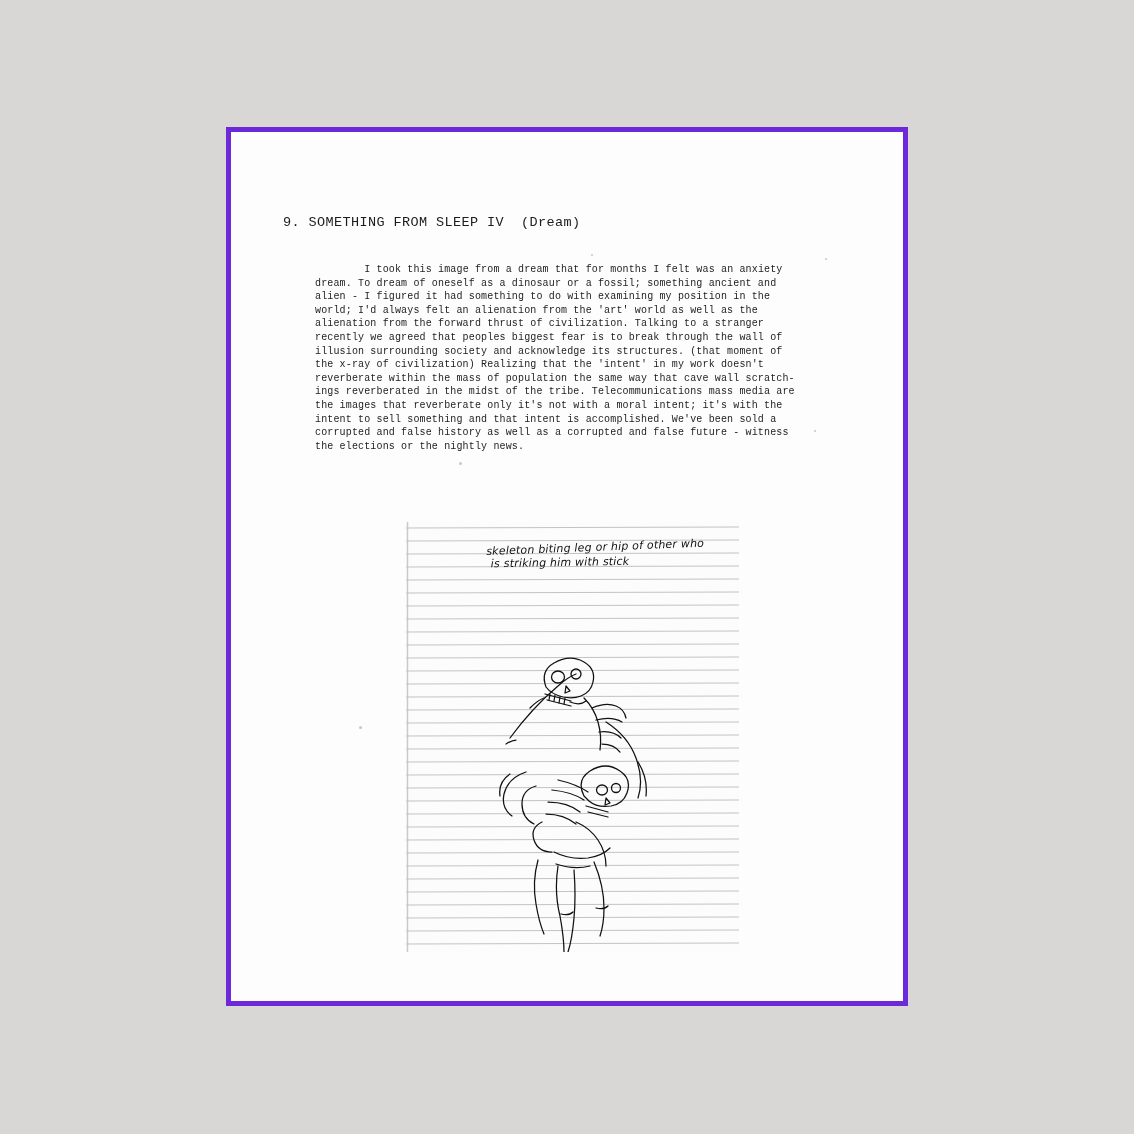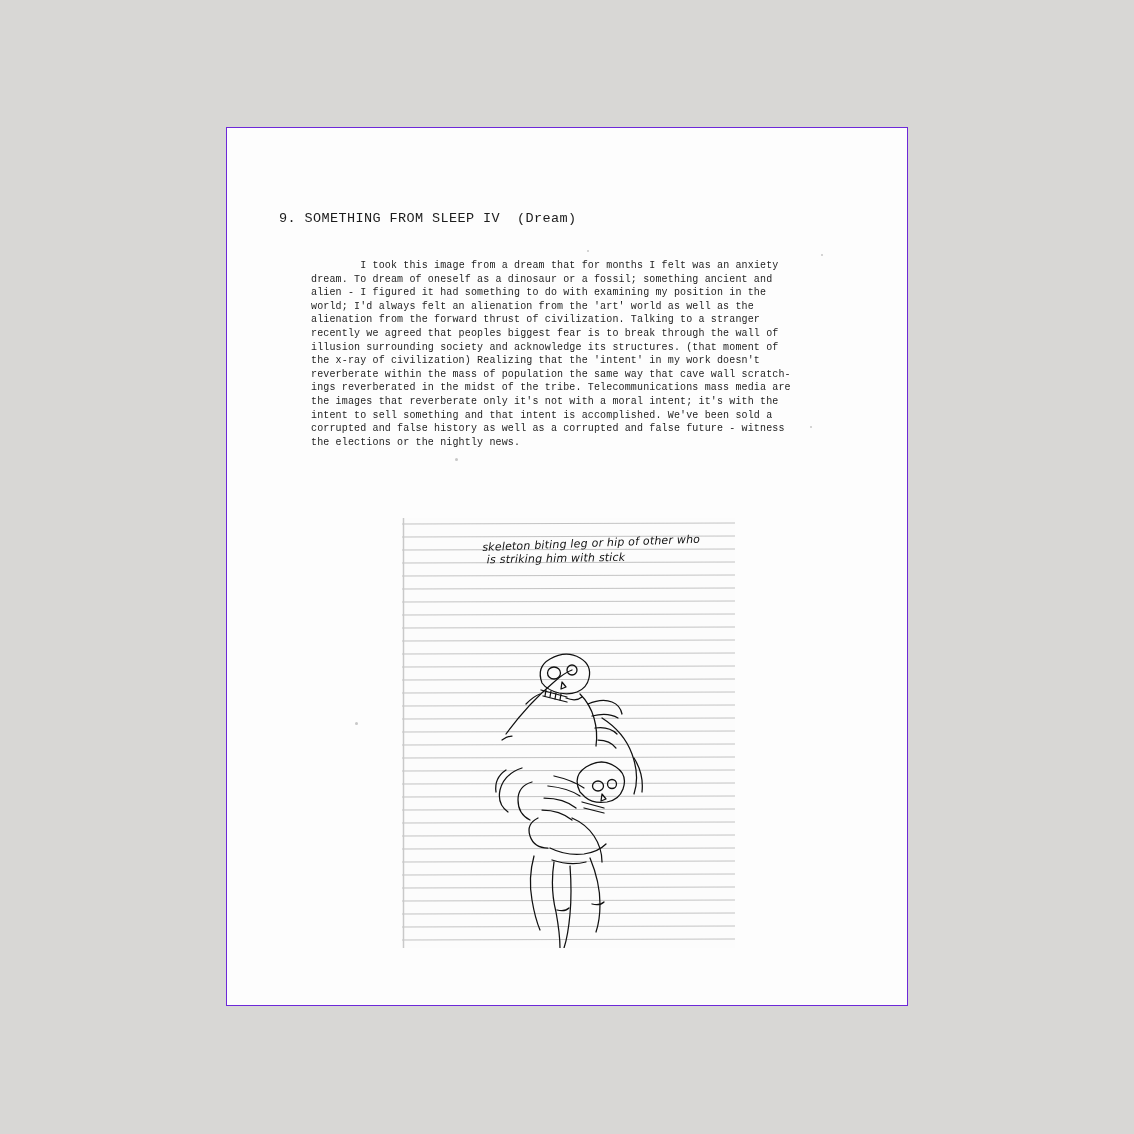--- a/index.html
+++ b/index.html
@@ -13,21 +13,21 @@
     font-family: "Liberation Sans", sans-serif;
     overflow: hidden;
   }
   #page-wrap {
     position: absolute;
     left: 226px;
     top: 127px;
     width: 682px;
     height: 879px;
     background: #fdfdfd;
-    border: 1px solid #6d28d9;
+    border: 5px solid #6d28d9;
     box-sizing: border-box;
     overflow: hidden;
   }
   .doc-inner {
     position: absolute;
     inset: 0;
   }
   .typed-title {
     position: absolute;
     left: 52px;

